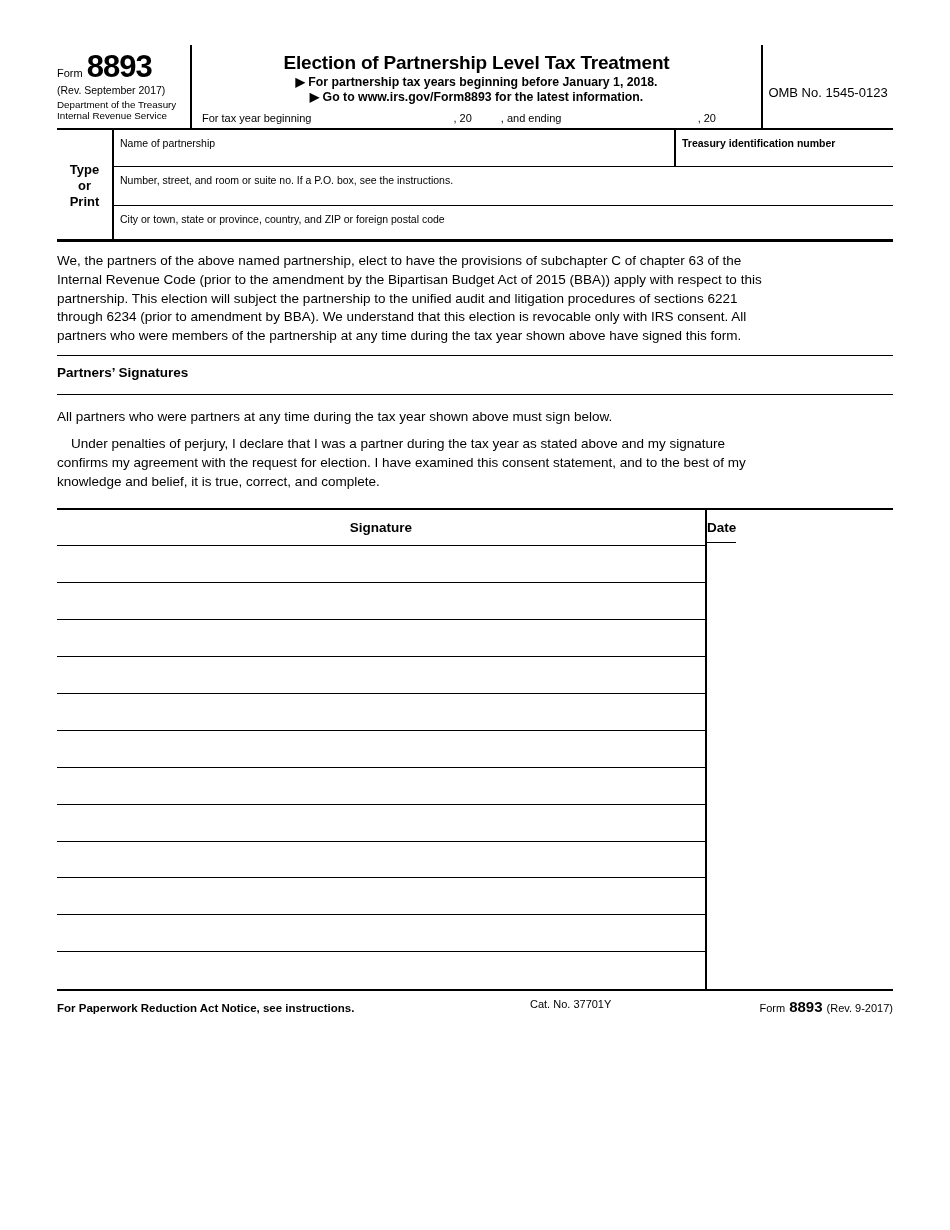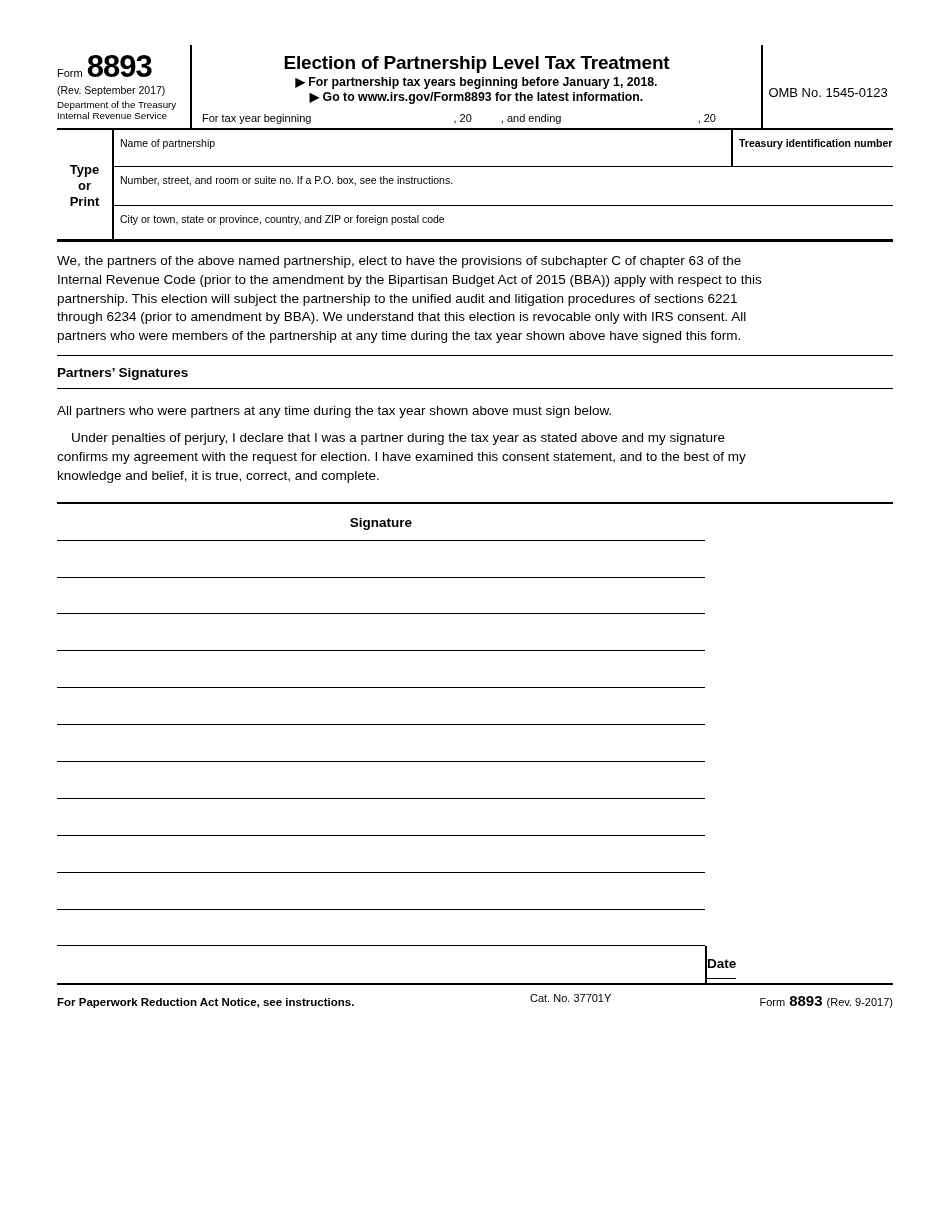--- a/index.html
+++ b/index.html
@@ -27,40 +27,40 @@
   .tax-line { font-size:11px; display:flex; align-items:baseline; padding:0 45px 4px 10px; margin-top:auto; white-space:nowrap; }
   .blank1 { width:142px; } .blank2 { width:29px; } .blank3 { flex:1; }
   .hdr-right { flex:1; font-size:13px; text-align:center; padding-top:40px; }
 
   
   .entity { display:flex; border-bottom:3px solid #000; }
   .entity-label { width:55px; font-weight:bold; font-size:13px; line-height:16px; text-align:center; padding-top:32px; }
   .entity-fields { flex:1; border-left:2px solid #000; }
   .erow1 { display:flex; height:37px; }
   .cell-label { font-size:10.5px; }
-  .name-cell { width:617px; border-bottom:1.5px solid #000; padding:3px 0 6px 6px; }
+  .name-cell { width:560px; border-bottom:1.5px solid #000; padding:3px 0 6px 6px; }
   .ein-cell { flex:1; border-left:2px solid #000; border-bottom:1.5px solid #000; padding:3px 0 0 6px; }
   .ein-cell .cell-label { font-weight:bold; }
   .erow2 { height:39px; border-bottom:1.5px solid #000; padding:3px 0 0 6px; }
   .erow3 { height:33px; padding:3px 0 0 6px; }
 
   
   .election-heading { font-size:13.5px; font-weight:bold; padding:10px 0 9px 0; border-bottom:1px solid #000; }
   .para { font-size:13.5px; }
   .para div { line-height:18.8px; white-space:nowrap; }
   .election-para { margin-top:10px; }
 
   
-  .partners-heading { margin-top:9px; border-top:1px solid #000; border-bottom:1px solid #000; padding:9px 0 8px 0; font-size:13.5px; font-weight:bold; }
+  .partners-heading { margin-top:9px; border-top:1px solid #000; border-bottom:1px solid #000; padding:9px 0 14px 0; font-size:13.5px; font-weight:bold; }
   .sign-instruction { font-size:13.5px; margin-top:14px; }
   .consent-para { margin-top:11px; }
   .indent { text-indent:14px; }
 
   
-  .sig-table { display:flex; margin-top:17px; height:483px; border-top:2px solid #000; border-bottom:2px solid #000;align-items:flex-end; }
+  .sig-table { display:flex; margin-top:17px; height:483px; border-top:2px solid #000; border-bottom:2px solid #000; }
   .sig-col { width:648px; display:flex; flex-direction:column; }
   .col-header { text-align:center; font-weight:bold; font-size:13.5px; padding-top:10px; border-bottom:1.5px solid #000; }
   .sig-col .col-header { height:36px; }
   .date-col { flex:1; border-left:2px solid #000; display:flex; flex-direction:row; }
   .date-col .col-header { height:33px; }
   .sig-cell, .date-cell { height:36.9px; border-bottom:1.5px solid #000; }
   .sig-cell:last-child, .date-cell:last-child { border-bottom:none; }
 
   
   .footer { position:relative; margin-top:7px; display:flex; align-items:baseline; }

